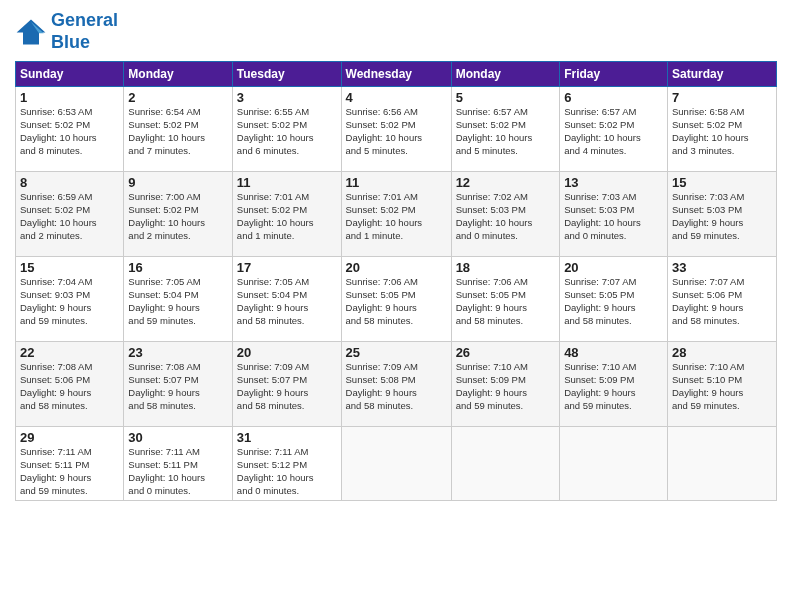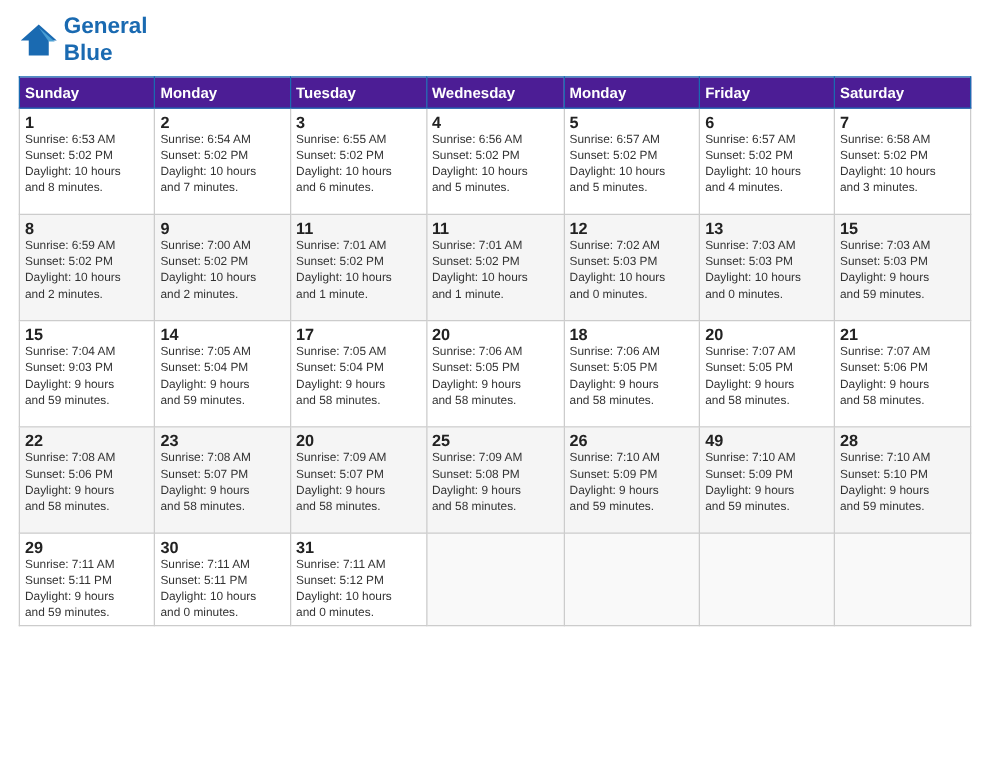--- a/index.html
+++ b/index.html
@@ -234,21 +234,21 @@
         </tr>
         <tr>
           <td>
             <span class="day-num">15</span>
             <div class="day-info" style="white-space: pre-line;">Sunrise: 7:04 AM
 Sunset: 9:03 PM
 Daylight: 9 hours
 and 59 minutes.</div>
           </td>
           <td>
-            <span class="day-num">14</span>
+            <span class="day-num">16</span>
             <div class="day-info" style="white-space: pre-line;">Sunrise: 7:05 AM
 Sunset: 5:04 PM
 Daylight: 9 hours
 and 59 minutes.</div>
           </td>
           <td>
             <span class="day-num">17</span>
             <div class="day-info" style="white-space: pre-line;">Sunrise: 7:05 AM
 Sunset: 5:04 PM
 Daylight: 9 hours
@@ -269,21 +269,21 @@
 and 58 minutes.</div>
           </td>
           <td>
             <span class="day-num">20</span>
             <div class="day-info" style="white-space: pre-line;">Sunrise: 7:07 AM
 Sunset: 5:05 PM
 Daylight: 9 hours
 and 58 minutes.</div>
           </td>
           <td>
-            <span class="day-num">21</span>
+            <span class="day-num">33</span>
             <div class="day-info" style="white-space: pre-line;">Sunrise: 7:07 AM
 Sunset: 5:06 PM
 Daylight: 9 hours
 and 58 minutes.</div>
           </td>
         </tr>
         <tr>
           <td>
             <span class="day-num">22</span>
             <div class="day-info" style="white-space: pre-line;">Sunrise: 7:08 AM
@@ -313,21 +313,21 @@
 and 58 minutes.</div>
           </td>
           <td>
             <span class="day-num">26</span>
             <div class="day-info" style="white-space: pre-line;">Sunrise: 7:10 AM
 Sunset: 5:09 PM
 Daylight: 9 hours
 and 59 minutes.</div>
           </td>
           <td>
-            <span class="day-num">49</span>
+            <span class="day-num">48</span>
             <div class="day-info" style="white-space: pre-line;">Sunrise: 7:10 AM
 Sunset: 5:09 PM
 Daylight: 9 hours
 and 59 minutes.</div>
           </td>
           <td>
             <span class="day-num">28</span>
             <div class="day-info" style="white-space: pre-line;">Sunrise: 7:10 AM
 Sunset: 5:10 PM
 Daylight: 9 hours

